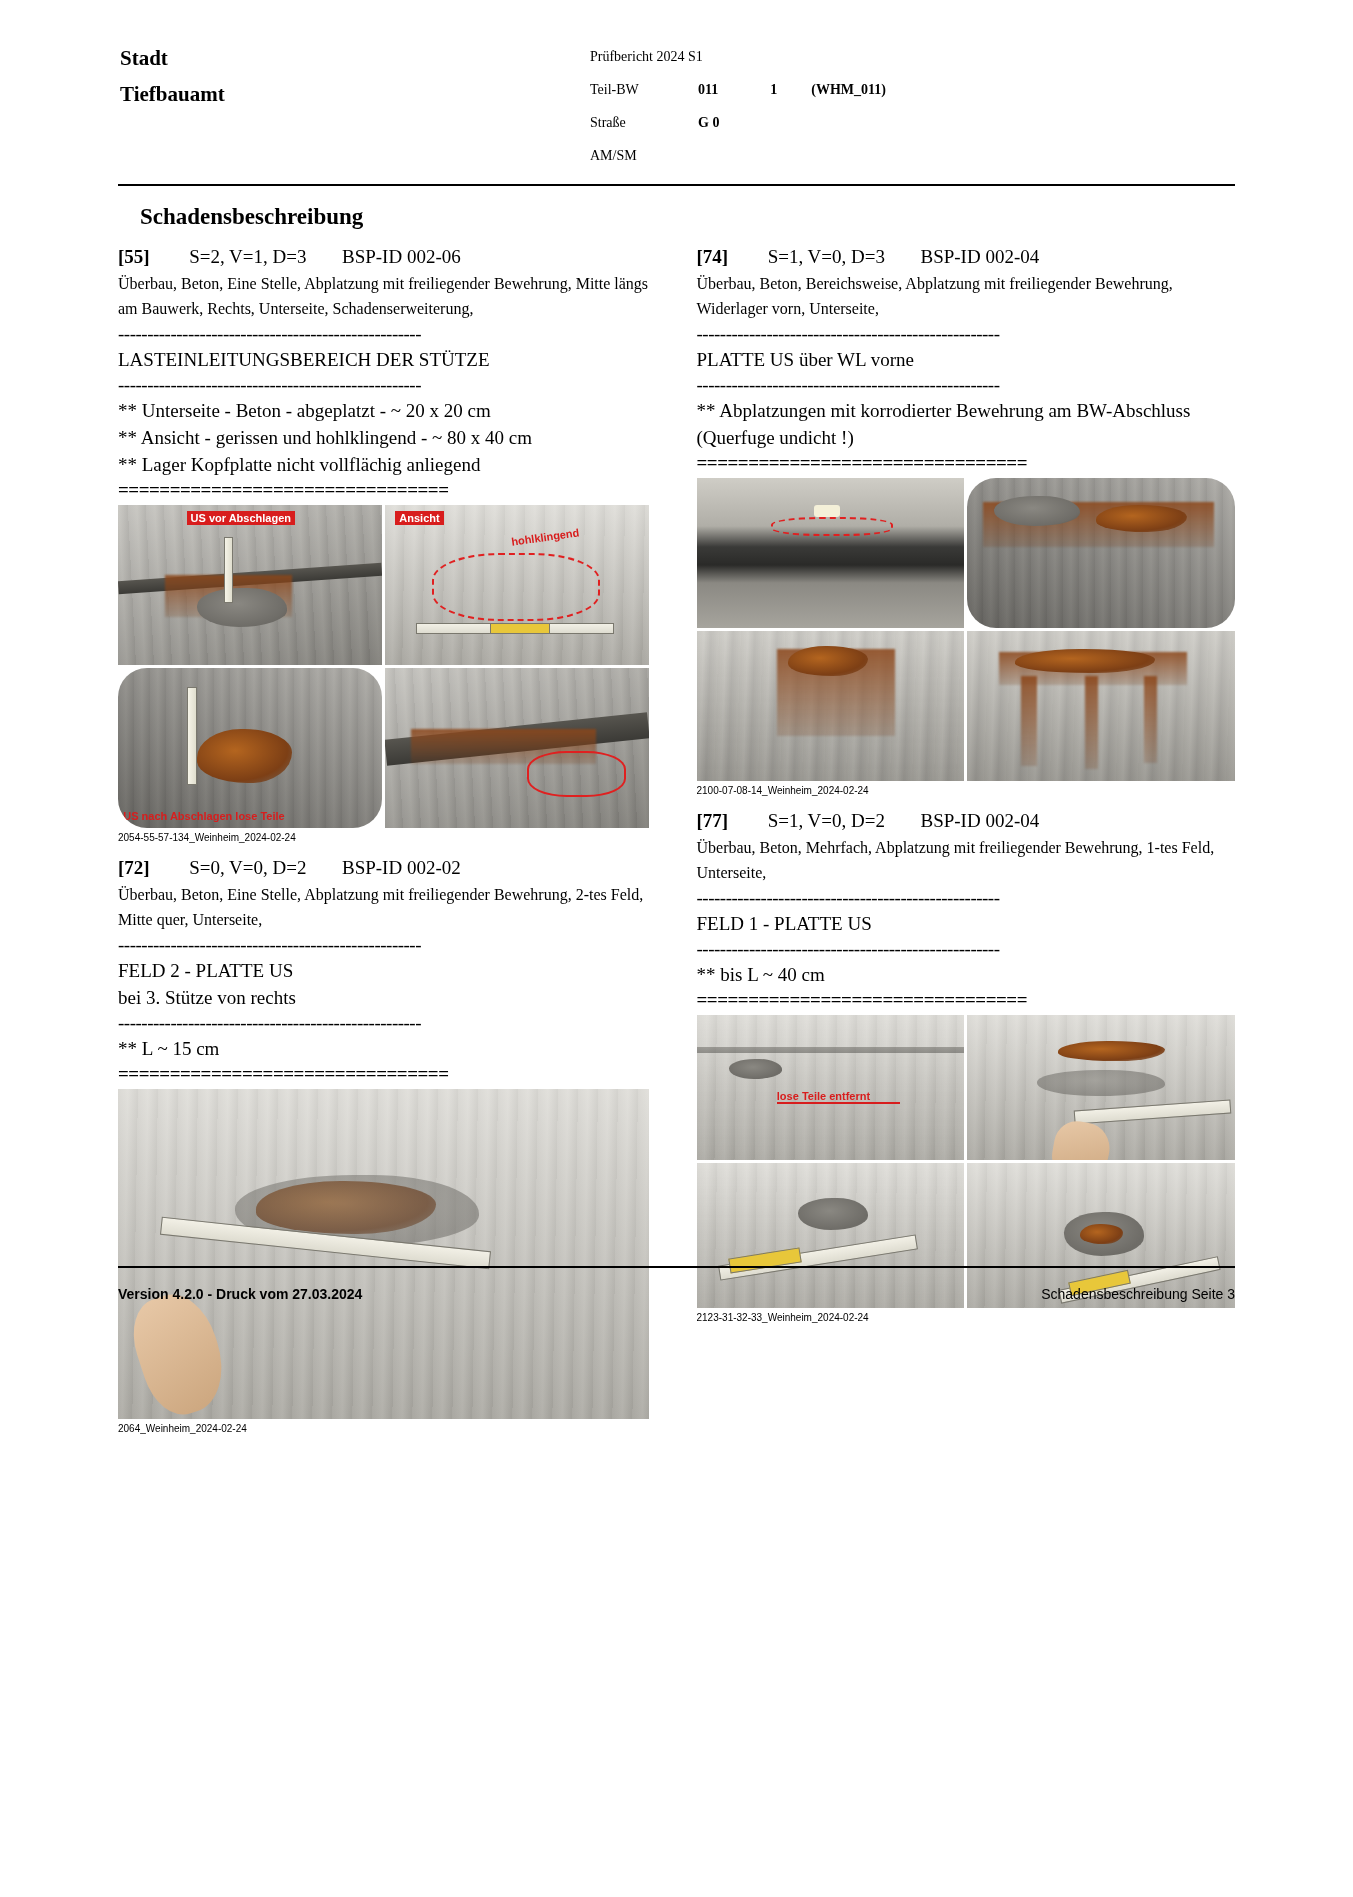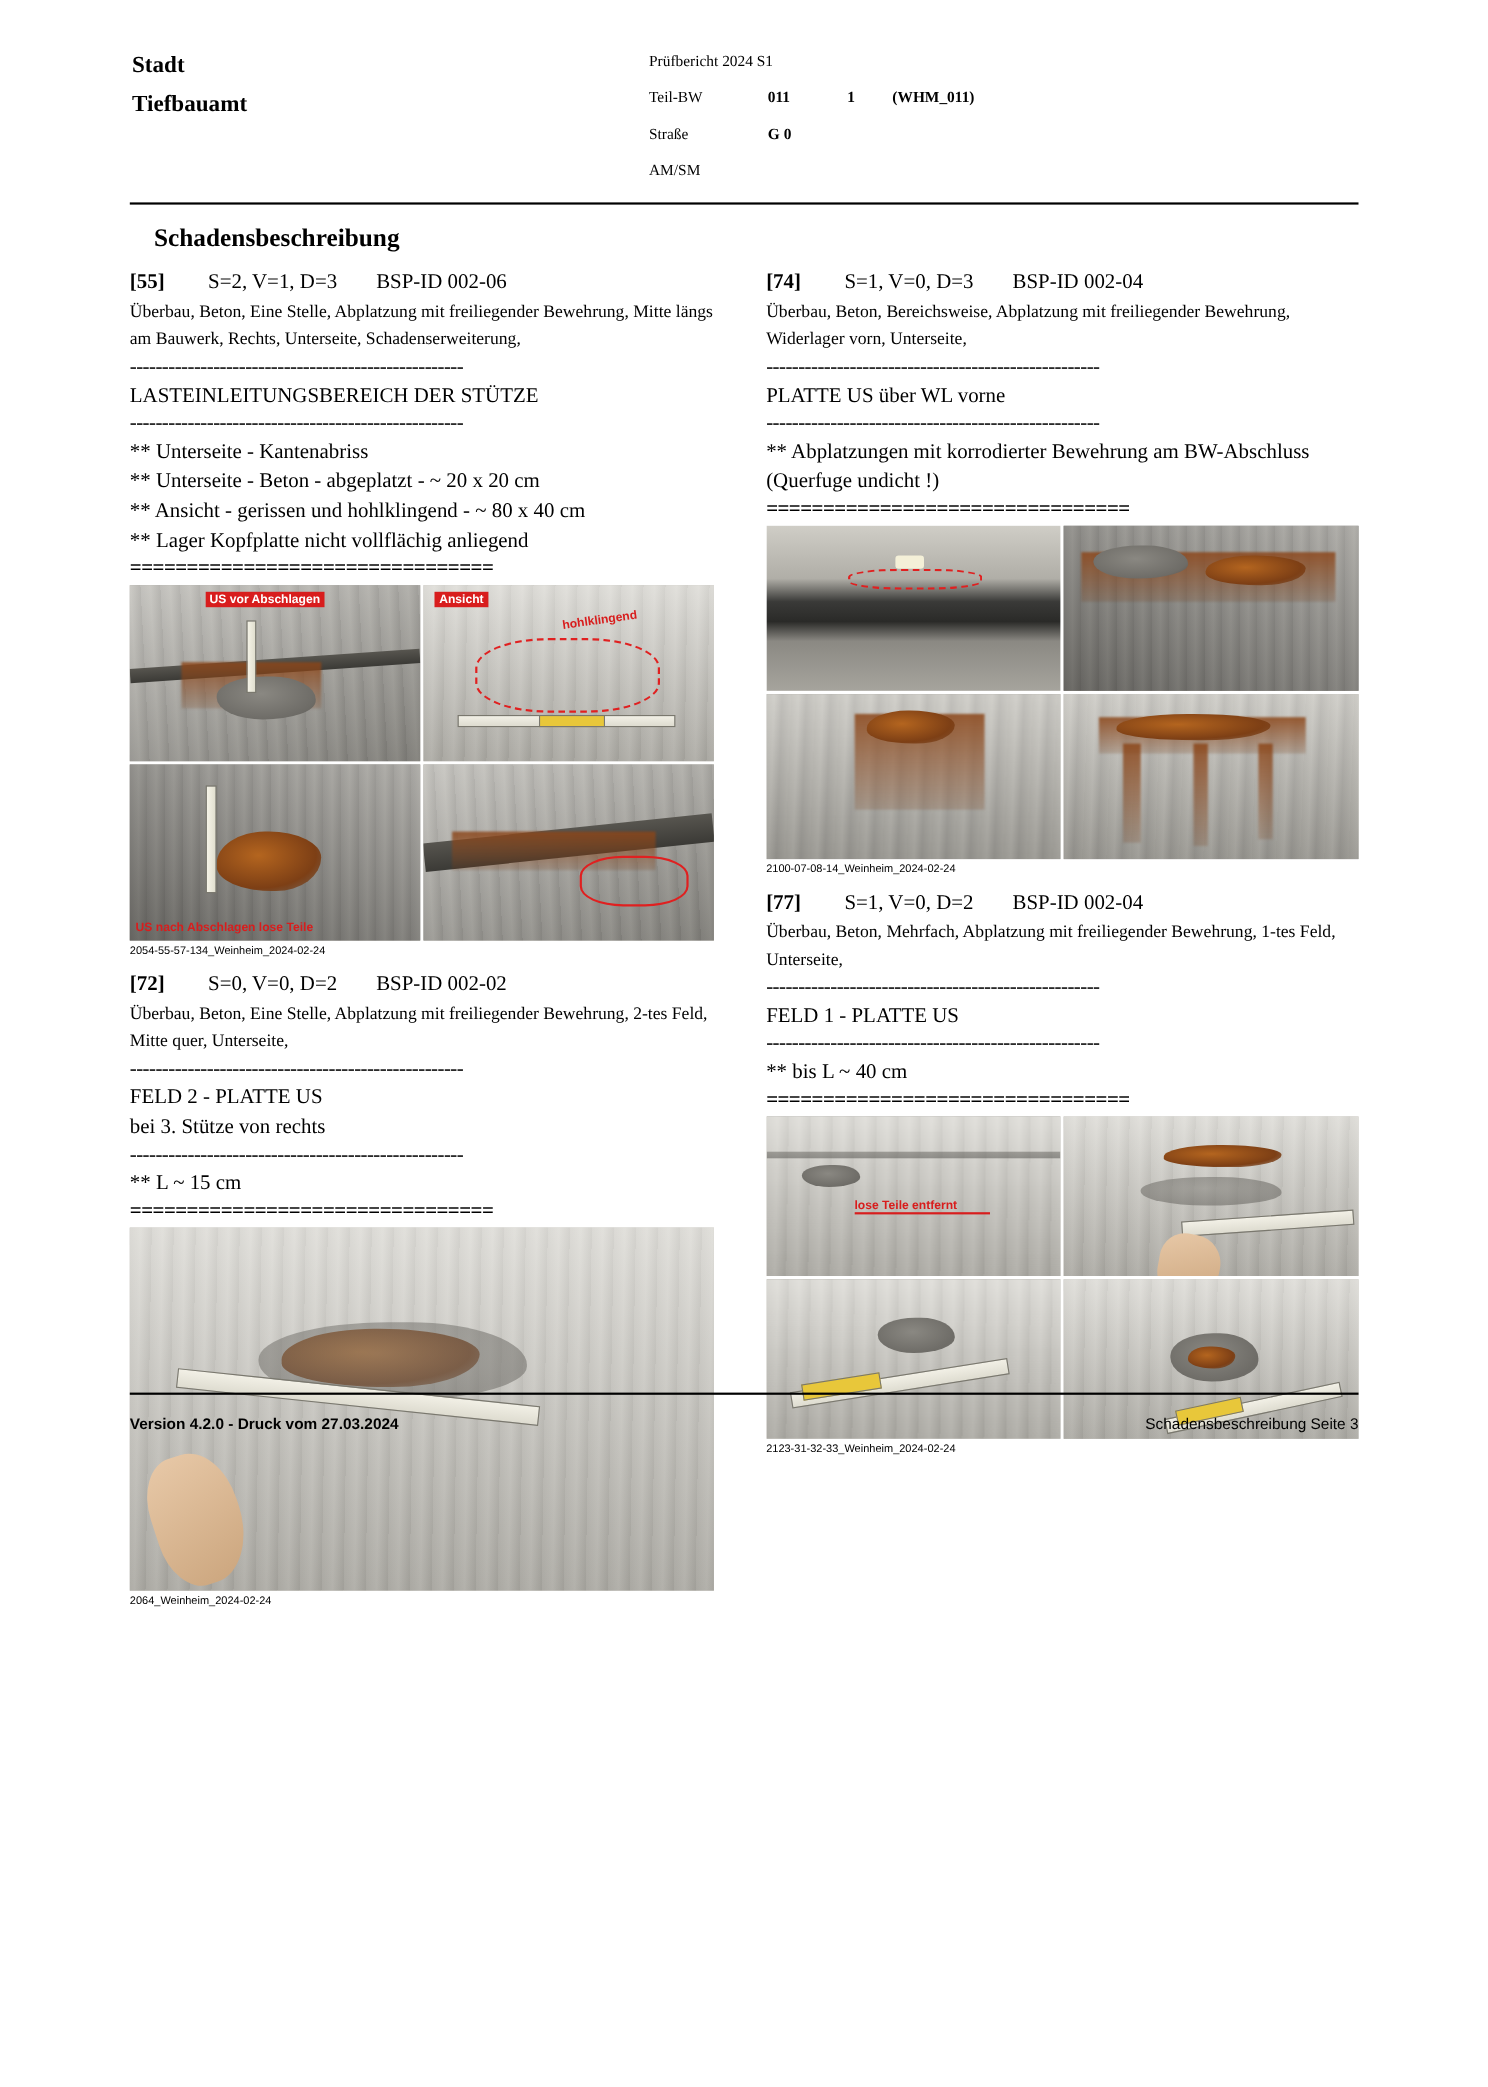--- a/index.html
+++ b/index.html
@@ -143,20 +143,21 @@
     background:
       linear-gradient(160deg, rgba(255,255,255,0.3), rgba(0,0,0,0.25)),
       repeating-linear-gradient(87deg, #a9a7a1 0px, #b6b4ad 9px, #9d9b95 18px),
       #a8a69f;
   }
   .concrete-c {
     background:
       linear-gradient(200deg, rgba(255,255,255,0.22), rgba(0,0,0,0.3)),
       repeating-linear-gradient(90deg, #8f8d88 0px, #9d9b95 8px, #86847f 16px),
       #8d8b86;
+    border-radius: 29px;
   }
   .concrete-d {
     background:
       linear-gradient(180deg, rgba(255,255,255,0.35), rgba(0,0,0,0.15)),
       repeating-linear-gradient(91deg, #c7c5be 0px, #d2d0c9 10px, #bdbbb4 20px),
       #c6c4bd;
   }
   .dark-under {
     background:
       linear-gradient(180deg, #cfcdc6 0%, #b0aea7 32%, #3a3a38 46%, #2a2a28 58%, #8b8983 70%, #a6a49d 100%);
@@ -275,21 +276,20 @@
             <span class="id">[55]</span>
             <span class="sp1"></span>
             <span>S=2, V=1, D=3</span>
             <span class="sp2"></span>
             <span>BSP-ID 002-06</span>
           </div>
           <div class="dmg-desc">Überbau, Beton, Eine Stelle, Abplatzung mit freiliegender Bewehrung, Mitte längs am Bauwerk, Rechts, Unterseite, Schadenserweiterung,</div>
           <div class="sep">----------------------------------------------------</div>
           <div class="txt">LASTEINLEITUNGSBEREICH DER STÜTZE</div>
           <div class="sep">----------------------------------------------------</div>
-          <div class="txt">** Unterseite - Kantenabriss</div>
           <div class="txt">** Unterseite - Beton - abgeplatzt - ~ 20 x 20 cm</div>
           <div class="txt">** Ansicht - gerissen und hohlklingend - ~ 80 x 40 cm</div>
           <div class="txt">** Lager Kopfplatte nicht vollflächig anliegend</div>
           <div class="eq">================================</div>
 
           <div class="photo-grid grid-2x2">
             <div class="photo h160 concrete-b">
               <div class="edge-beam" style="left:0;top:42%;width:100%;height:8%;transform:rotate(-4deg)"></div>
               <div class="rust-streak" style="left:18%;top:44%;width:48%;height:26%"></div>
               <div class="spall" style="left:30%;top:52%;width:34%;height:24%"></div>

